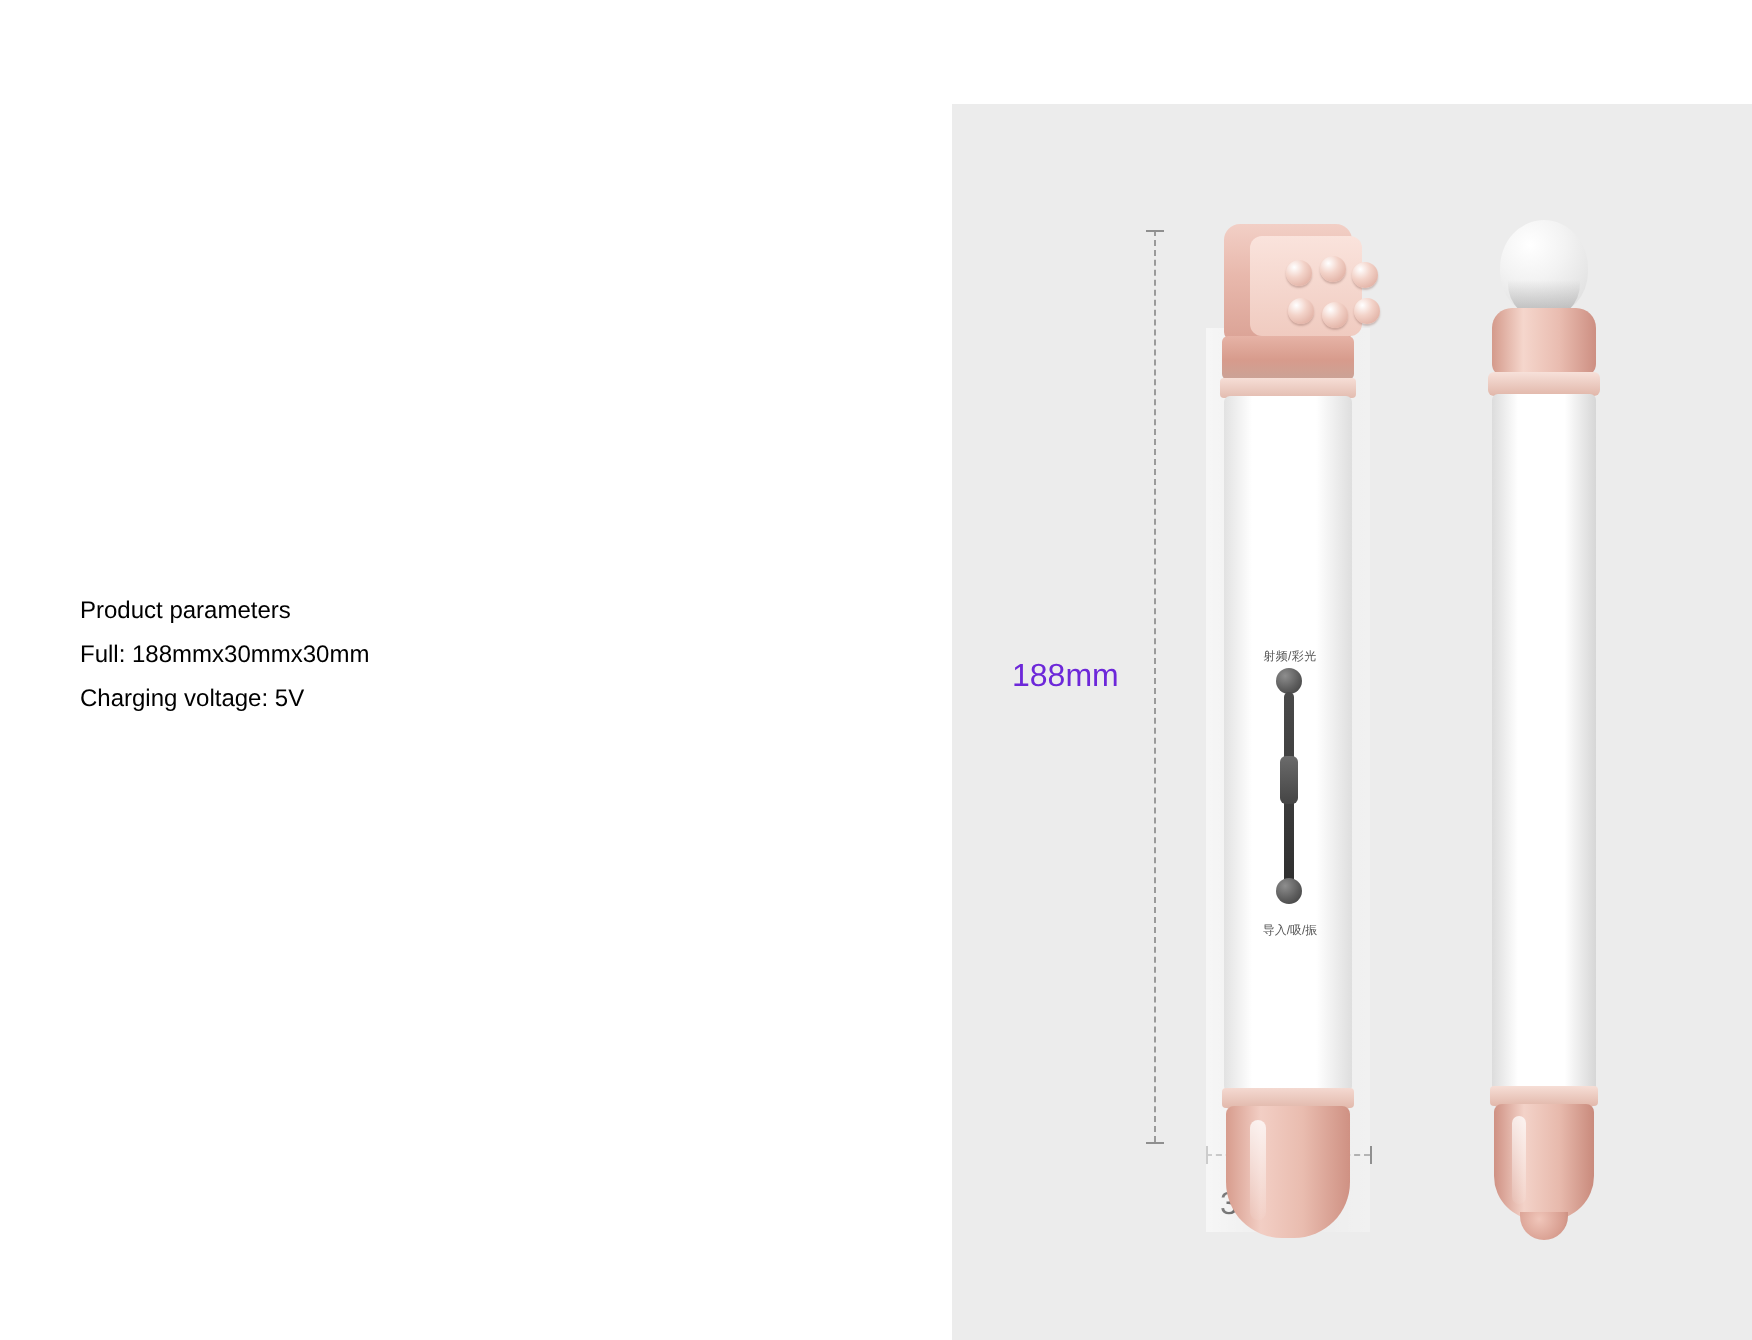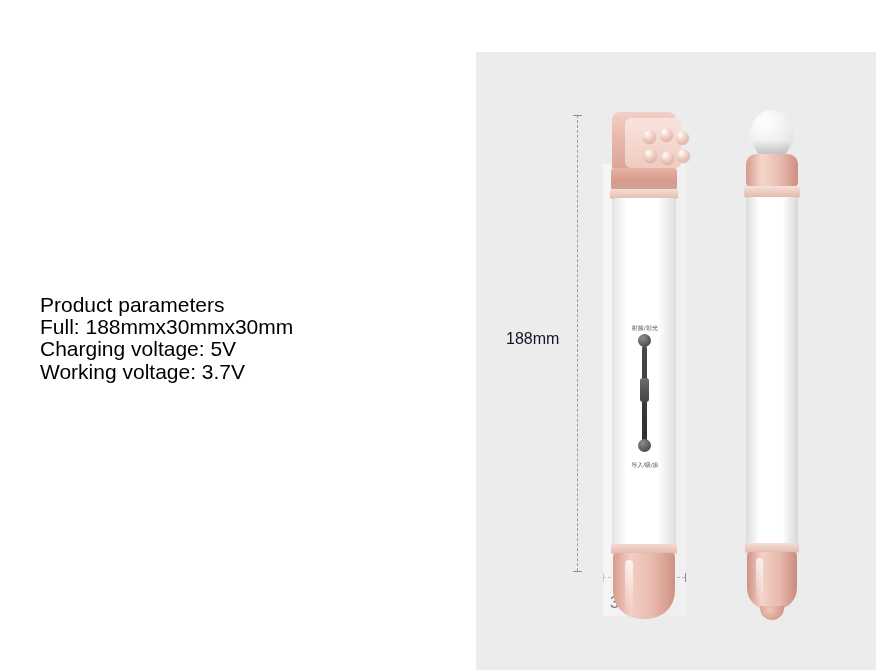--- a/index.html
+++ b/index.html
@@ -16,21 +16,21 @@
   }
 
   
   #spec-panel {
     position: absolute;
     left: 40px;
     top: 294px;
     width: 400px;
   }
   #spec-panel .spec-line {
-    font-size: 21px;
+    font-size: 12px;
     line-height: 22.2px;
     color: #000000;
     white-space: nowrap;
   }
 
   
   #product-image-panel {
     position: absolute;
     left: 476px;
     top: 52px;
@@ -75,21 +75,21 @@
     top: 521px;
   }
   .dim-cap-h.left { left: 127px; }
   .dim-cap-h.right { left: 209px; }
 
   #dim-height-label {
     position: absolute;
     left: 30px;
     top: 278px;
     font-size: 16px;
-    color: #0f172a;
+    color: #6d28d9;
     white-space: nowrap;
   }
   #dim-width-label {
     position: absolute;
     left: 134px;
     top: 542px;
     font-size: 16px;
     color: #1a1a1a;
     white-space: nowrap;
   }
@@ -295,21 +295,20 @@
     border-radius: 4px;
   }
 </style>
 </head>
 <body>
 
 <div id="spec-panel">
   <div class="spec-line">Product parameters</div>
   <div class="spec-line">Full: 188mmx30mmx30mm</div>
   <div class="spec-line">Charging voltage: 5V</div>
-  <div class="spec-line">Working voltage: 3.7V</div>
 </div>
 
 <div id="product-image-panel">
 
   <div class="dim-line-v"></div>
   <div class="dim-cap top"></div>
   <div class="dim-cap bot"></div>
   <div id="dim-height-label">188mm</div>
 
   <div class="dim-line-h"></div>

